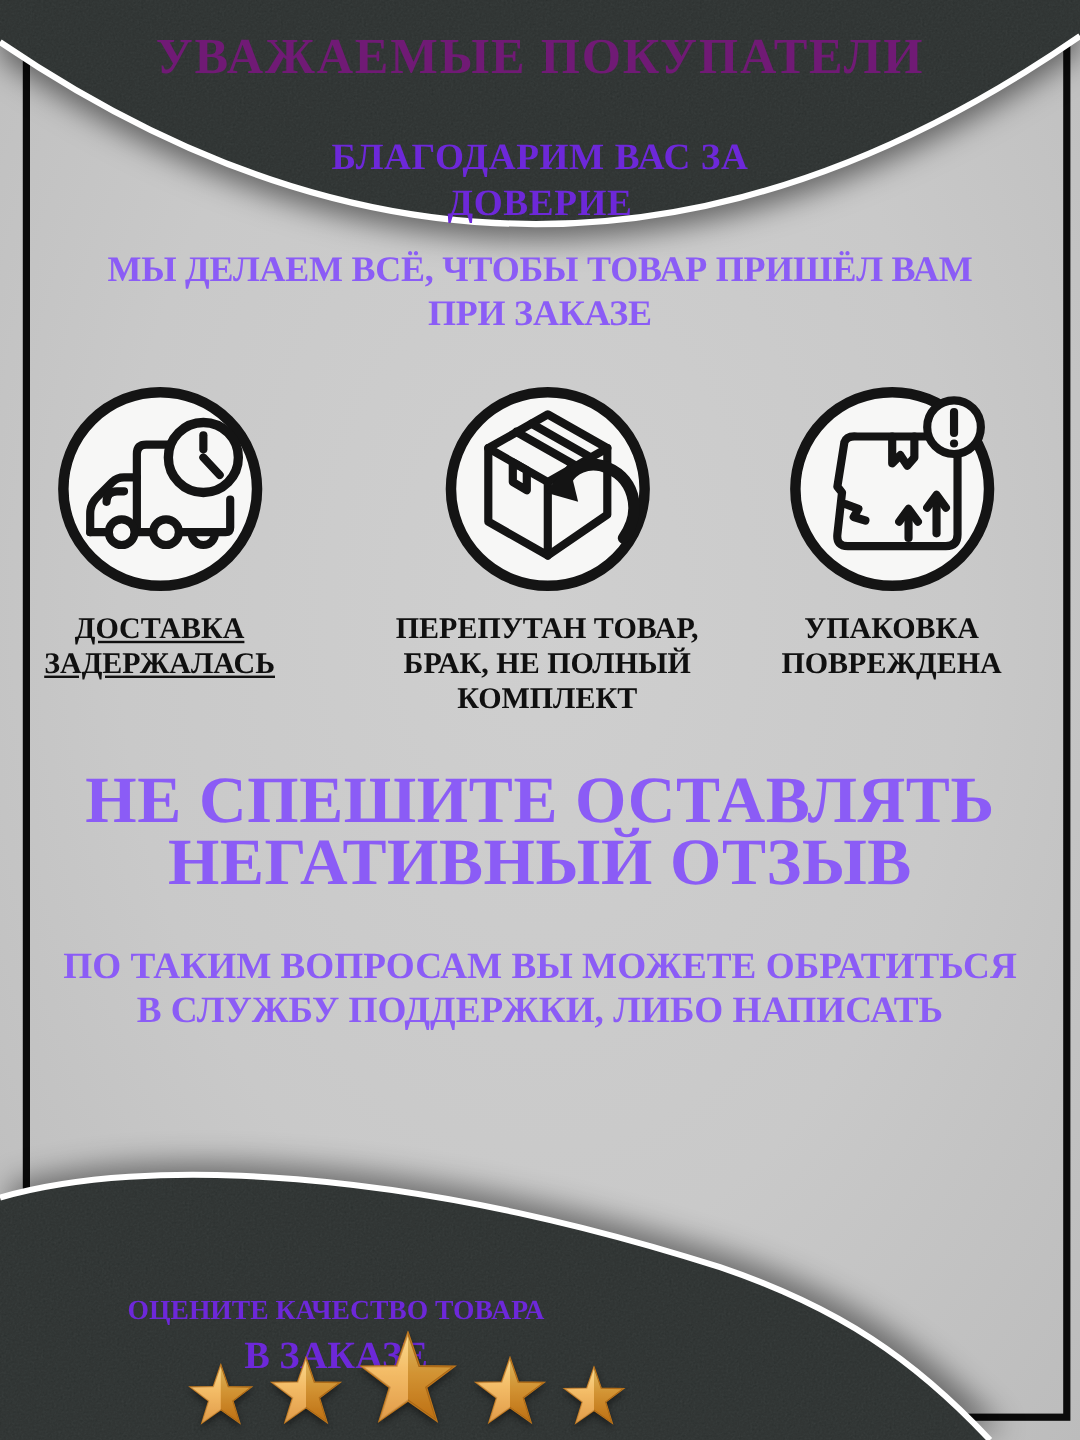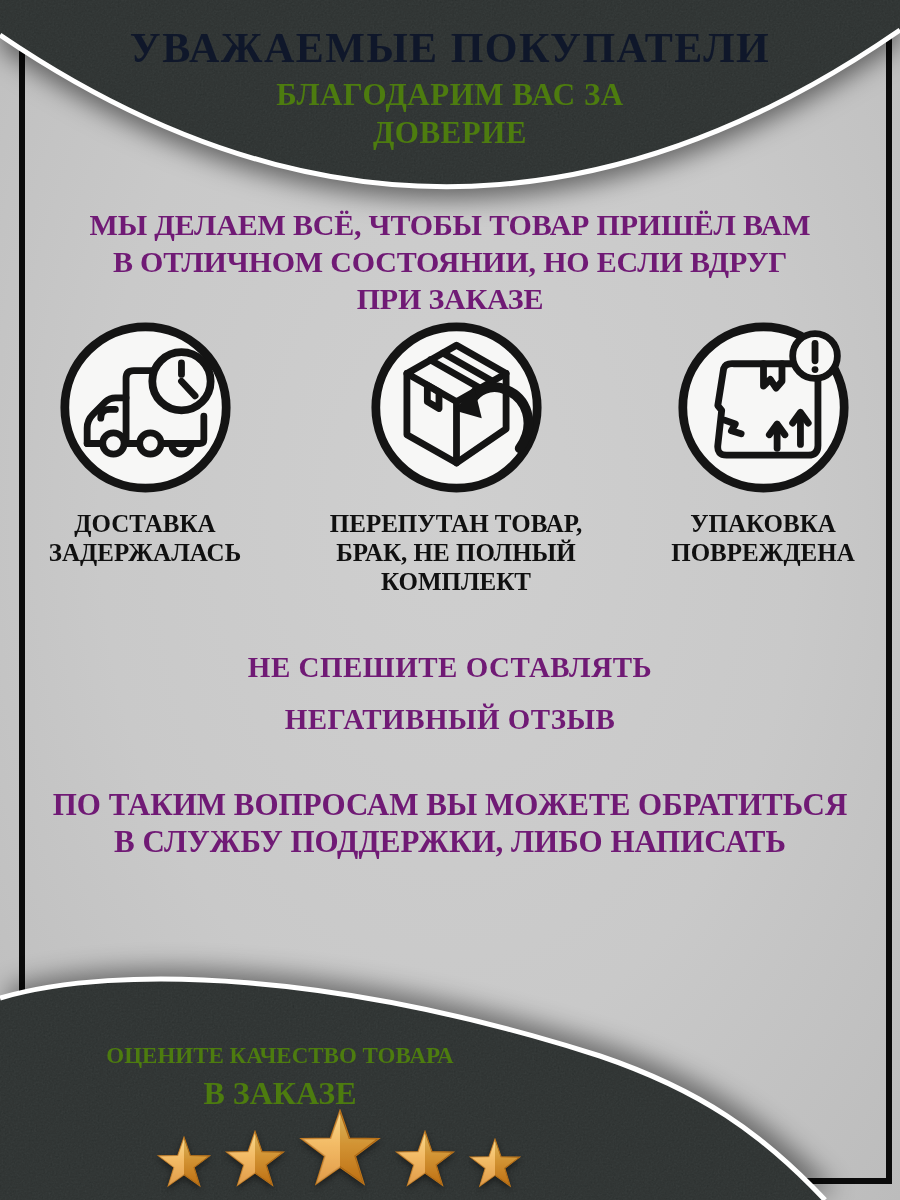--- a/index.html
+++ b/index.html
@@ -9,33 +9,33 @@
     font-family:"Liberation Serif","DejaVu Serif",serif;font-weight:700;
   }
   .frame{
     position:absolute;left:19px;right:8px;top:-12px;bottom:16px;
     border:6px solid #0b0b0b;z-index:1;
   }
   .hill{position:absolute;left:0;z-index:2;}
   .hill.top{top:0;filter:drop-shadow(0 10px 12px rgba(0,0,0,0.5));}
   .hill.bottom{bottom:0;filter:drop-shadow(8px -8px 12px rgba(0,0,0,0.45));}
   .abs{position:absolute;left:0;width:900px;text-align:center;z-index:3;}
-  .gold{color:#0f172a;}
-  .white{color:#4d7c0f;}
-  .dark{color:#701a75;}
+  .gold{color:#701a75;}
+  .white{color:#6d28d9;margin-top:36px;}
+  .dark{color:#8b5cf6;}
   .title{top:24px;font-size:42px;letter-spacing:1.5px;}
   .subtitle{top:76px;font-size:31px;line-height:38px;letter-spacing:0.5px;}
   .intro{top:206px;font-size:30px;line-height:37px;letter-spacing:-0.2px;}
   .issues{position:absolute;top:320px;left:0;width:900px;height:290px;z-index:2;}
   .issue{position:absolute;text-align:center;color:#101010;}
   .issue .lbl{font-size:25px;line-height:29px;margin-top:10px;}
-  .issue.i1{left:25px;width:240px;}
+  .issue.i1{left:13px;width:240px;text-decoration:underline;}
   .issue.i2{left:300px;width:312px;}
-  .issue.i3{left:632px;width:262px;}
-  .warning{top:641px;font-size:29px;line-height:52px;letter-spacing:0.5px;}
+  .issue.i3{left:612px;width:262px;}
+  .warning{top:641px;font-size:55px;line-height:52px;letter-spacing:0.5px;}
   .support{top:786px;font-size:31px;line-height:37px;}
   .footer-line1{top:1036px;width:560px;font-size:23px;line-height:39px;z-index:3;}
   .footer-line2{top:1075px;width:560px;font-size:32px;z-index:3;}
   .stars{
     position:absolute;top:1098px;left:110px;width:458px;height:92px;z-index:3;
     display:flex;align-items:flex-end;justify-content:center;gap:12px;
   }
   .stars svg{filter:drop-shadow(0 3px 3px rgba(0,0,0,0.45));}
   svg .ln{fill:none;stroke:#141414;stroke-width:7;stroke-linecap:round;stroke-linejoin:round;}
 </style>
@@ -70,21 +70,20 @@
 </svg>
 
 <div class="abs title gold">УВАЖАЕМЫЕ ПОКУПАТЕЛИ</div>
 <div class="abs subtitle white">
   <div>БЛАГОДАРИМ ВАС ЗА</div>
   <div>ДОВЕРИЕ</div>
 </div>
 
 <div class="abs intro dark">
   <div>МЫ ДЕЛАЕМ ВСЁ, ЧТОБЫ ТОВАР ПРИШЁЛ ВАМ</div>
-  <div>В ОТЛИЧНОМ СОСТОЯНИИ, НО ЕСЛИ ВДРУГ</div>
   <div>ПРИ ЗАКАЗЕ</div>
 </div>
 
 <div class="issues">
 
   <div class="issue i1">
     <svg width="175" height="175" viewBox="0 0 180 180">
       <circle cx="90" cy="90" r="83" fill="#f7f7f6" stroke="#141414" stroke-width="9"></circle>
       <path class="ln" d="M30,127 V111 Q30,103 36,97 L49,84 Q53,80 59,80 H70"></path>
       <path class="ln" d="M44,101 Q44,92 53,92 H59"></path>

